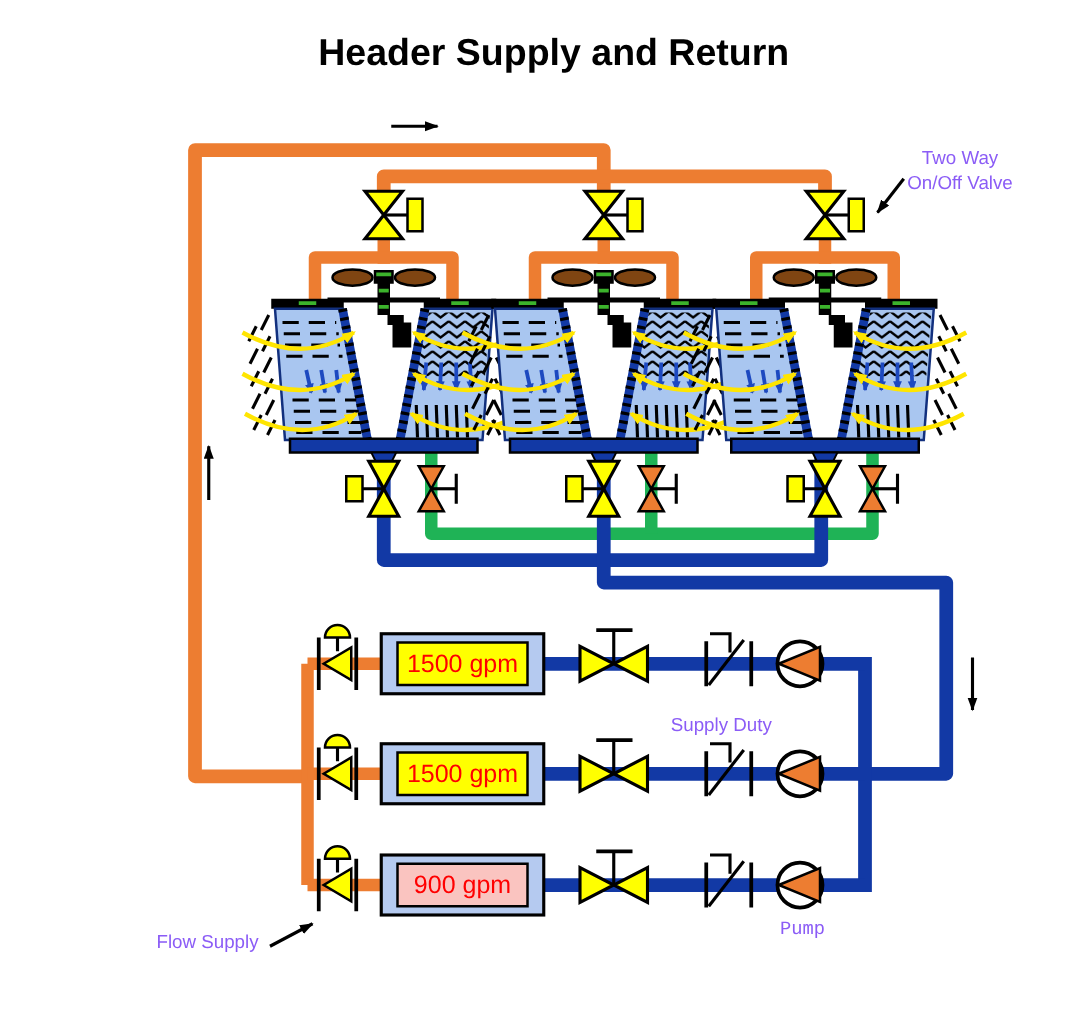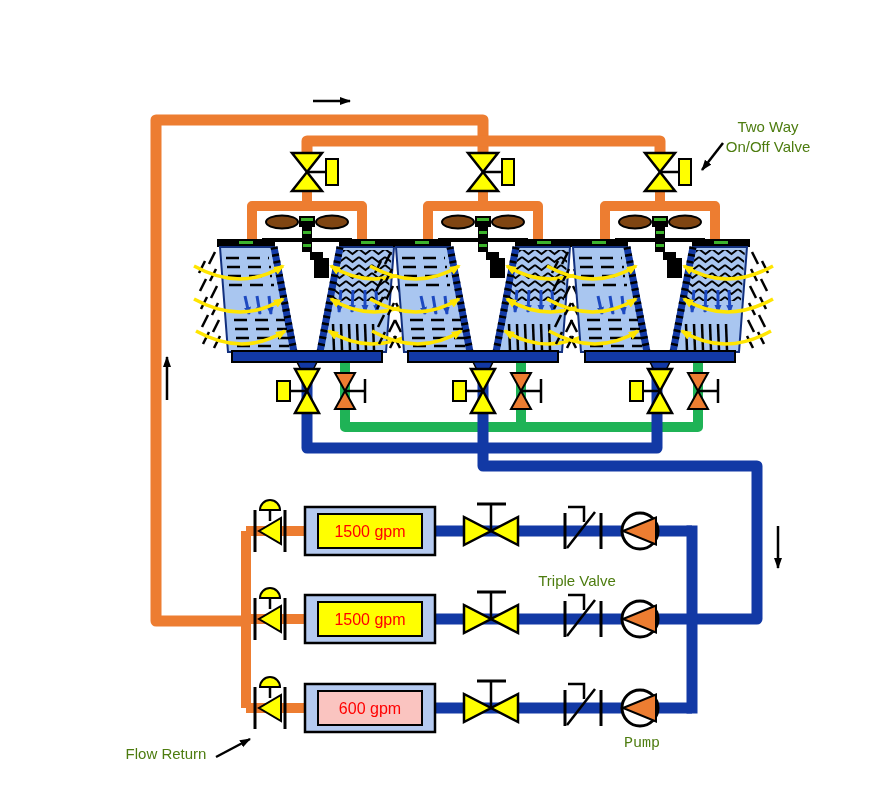--- a/index.html
+++ b/index.html
@@ -4,26 +4,26 @@
 <style>
   :root{
     --orange:#ED7D31; --blue:#1239A5; --green:#1FB356; --yellow:#FFFF00;
     --tower-fill:#A9C6F0; --meter-outer:#B5CAF0; --pink:#FAC4C0; --brown:#7F4512;
     --red:#FF0000; --leaf-green:#3CB32C; --arrow-yellow:#FFE500; --water-blue:#1D49C0;
   }
   html,body{margin:0;padding:0;background:#fff;}
   #stage{position:relative;width:872px;height:810px;background:#fff;overflow:hidden;
          font-family:"Liberation Sans", sans-serif;}
   svg{position:absolute;left:0;top:0;}
-  .lbl{position:absolute;transform:translateX(-50%);color:#4d7c0f;font-size:15px;
+  .lbl{position:absolute;transform:translateX(-50%);color:#8b5cf6;font-size:15px;
        text-align:center;white-space:pre-line;line-height:20px;}
   .title{position:absolute;left:443px;top:26px;transform:translateX(-50%);
          font-size:30px;font-weight:bold;white-space:nowrap;color:#000;}
   .meter-text{position:absolute;transform:translate(-50%,-50%);color:var(--red);
-         font-size:16px;white-space:nowrap;}
+         font-size:20px;white-space:nowrap;}
 </style>
 </head>
 <body>
 
 <div id="stage">
 
 <svg width="872" height="810" viewBox="0 0 872 810">
   <defs>
     <marker id="mb" markerUnits="userSpaceOnUse" markerWidth="13" markerHeight="10" refX="10" refY="4" orient="auto">
       <path d="M0,0 L11,4 L0,8 Z" fill="#000"></path>
@@ -228,22 +228,23 @@
 
   <g stroke="#000" stroke-width="2.5" fill="none" marker-end="url(#mb)">
     <line x1="313" y1="101" x2="350" y2="101"></line>
     <line x1="167" y1="400" x2="167" y2="357"></line>
     <line x1="778" y1="526" x2="778" y2="568"></line>
     <line x1="723" y1="143" x2="702" y2="170"></line>
     <line x1="216" y1="757" x2="250" y2="739"></line>
   </g>
 </svg>
 
+<div class="title">Header Supply and Return</div>
 <div class="lbl" style="left:768px;top:117px;">Two Way On/Off Valve</div>
-<div class="lbl" style="left:577px;top:571px;">Triple Valve</div>
-<div class="lbl" style="left:166px;top:744px;">Flow Return</div>
+<div class="lbl" style="left:577px;top:571px;">Supply Duty</div>
+<div class="lbl" style="left:166px;top:744px;">Flow Supply</div>
 <div class="lbl" style="left:642px;top:734px;font-family:Liberation Mono, monospace;">Pump</div>
 
 <div class="meter-text" style="left:370px;top:532px;">1500 gpm</div>
 <div class="meter-text" style="left:370px;top:620px;">1500 gpm</div>
-<div class="meter-text" style="left:370px;top:709px;">600 gpm</div>
+<div class="meter-text" style="left:370px;top:709px;">900 gpm</div>
 
 </div>
 
 </body></html>

